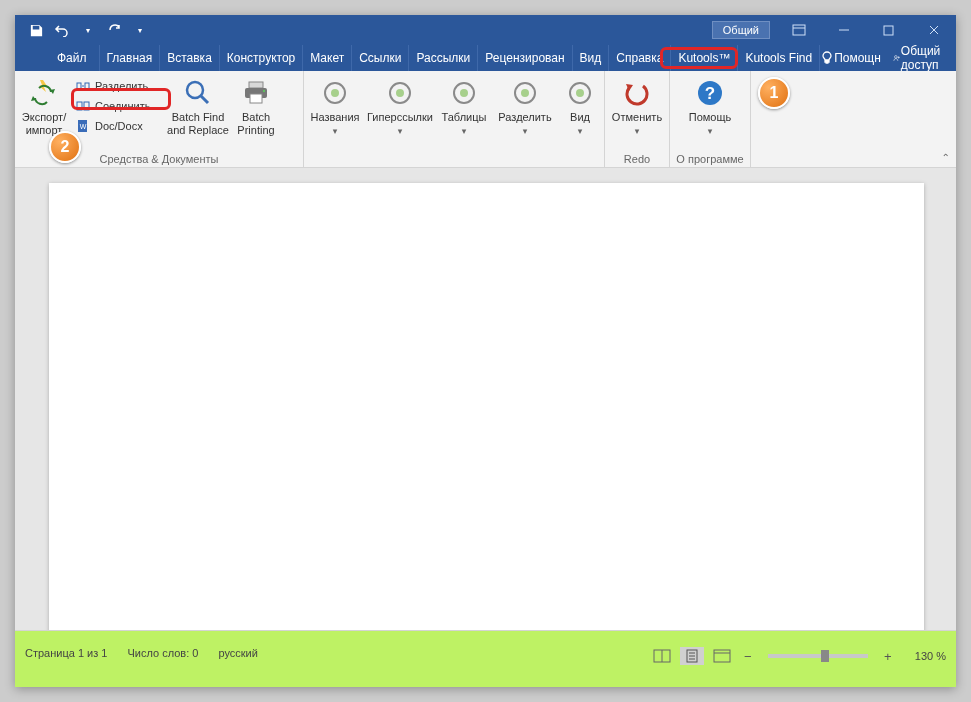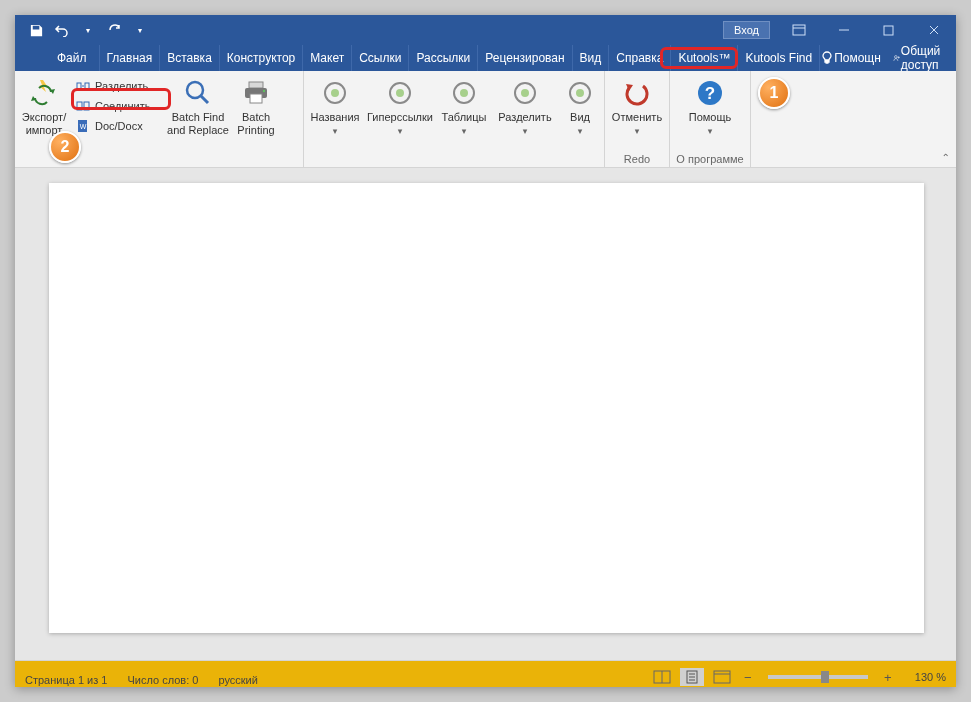--- a/index.html
+++ b/index.html
@@ -243,27 +243,27 @@
     position:absolute;
     right:6px;
     bottom:4px;
     font-size:10px;
     color:#666;
     cursor:default;
   }
   
   .statusbar {
     height:24px;
-    background:#eab308;
+    background:#bef264;
     border-top:1px solid #d4d4d4;
     display:flex;
-    align-items:flex-end;
+    align-items:flex-start;
     font-size:11px;
     color:#444;
-    padding:1px 10px;
+    padding:16px 10px;
   }
   .statusbar .sleft { display:flex; gap:20px; }
   .statusbar .sright {
     margin-left:auto;
     display:flex;
     align-items:center;
     gap:6px;
   }
   .view-btn {
     width:24px;
@@ -318,21 +318,21 @@
       <span class="qicon" style="font-size:8px">▾</span>
       <span class="qicon">
         <svg width="14" height="14" viewBox="0 0 14 14">
             <path fill="none" stroke="#fff" stroke-width="1.5" d="M3 7a5 5 0 0 1 9-3M12 2v3h-3"></path>
           </svg>
       </span>
       <span class="qicon" style="font-size:8px">▾</span>
     </div>
     <div class="title">Документ - Word</div>
     <div class="title-controls">
-      <div class="login-btn">Вход</div>
+      <div class="login-btn">Общий</div>
       <div class="win-btn">
         <svg width="14" height="12" viewBox="0 0 14 12">
             <rect x="1" y="1" width="12" height="10" fill="none" stroke-width="1"></rect>
             <line x1="1" y1="4" x2="13" y2="4" stroke-width="1"></line>
           </svg>
       </div>
       <div class="win-btn">
         <svg width="12" height="12" viewBox="0 0 12 12">
             <line x1="1" y1="6" x2="11" y2="6" stroke-width="1"></line>
           </svg>
@@ -442,20 +442,21 @@
                 <rect x="7" y="2" width="14" height="6" fill="#d8d8d8" stroke="#888"></rect>
                 <rect x="3" y="8" width="22" height="10" rx="2" fill="#777"></rect>
                 <rect x="8" y="14" width="12" height="9" fill="#fff" stroke="#888"></rect>
                 <circle cx="22" cy="11" r="1.2" fill="#5fbf5f"></circle>
               </svg>
           </div>
           <span class="blabel">Batch
 Printing</span>
         </div>
       </div>
+      <div class="rlabel">Средства &amp; Документы</div>
     </div>
 
     <div class="rgroup" style="border-right:1px solid #d4d4d4">
       <div class="rbody">
         <div class="big-btn" style="width:54px">
           <div class="bicon">
             <svg width="24" height="24" viewBox="0 0 24 24">
                 <circle cx="12" cy="12" r="10" fill="none" stroke="#8a8a8a" stroke-width="2"></circle>
                 <circle cx="12" cy="12" r="4" fill="#a7d08c"></circle>
               </svg>

